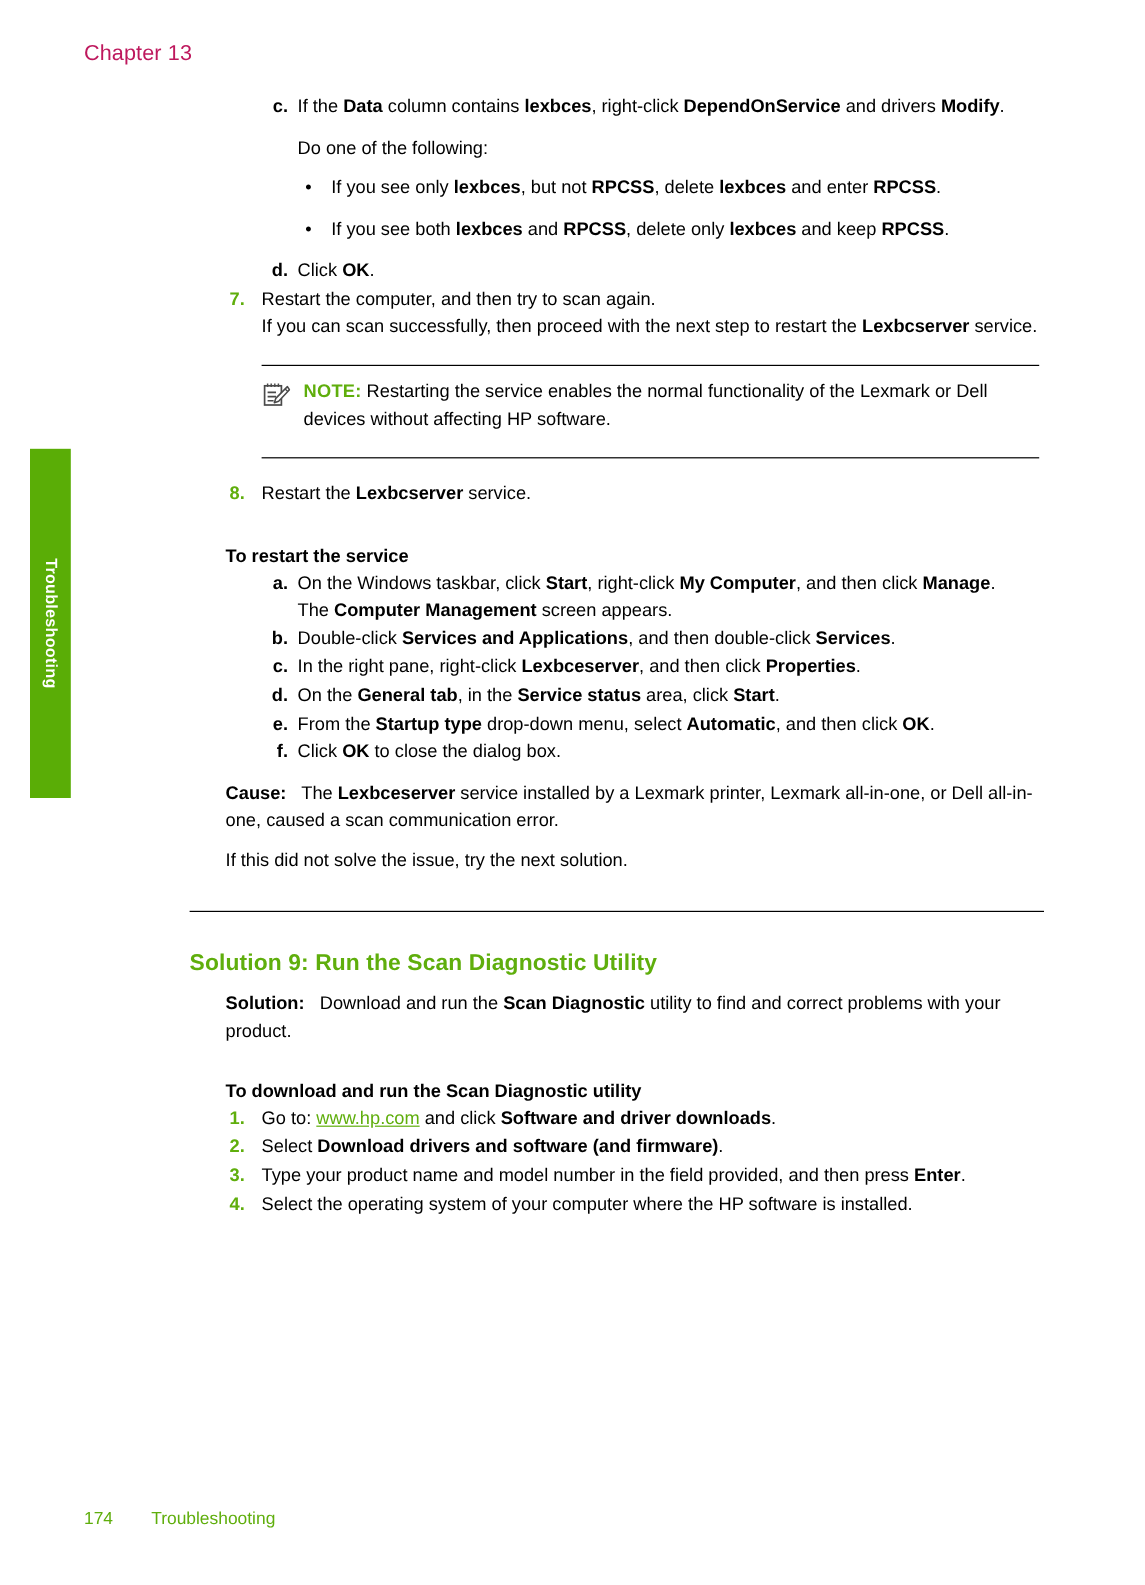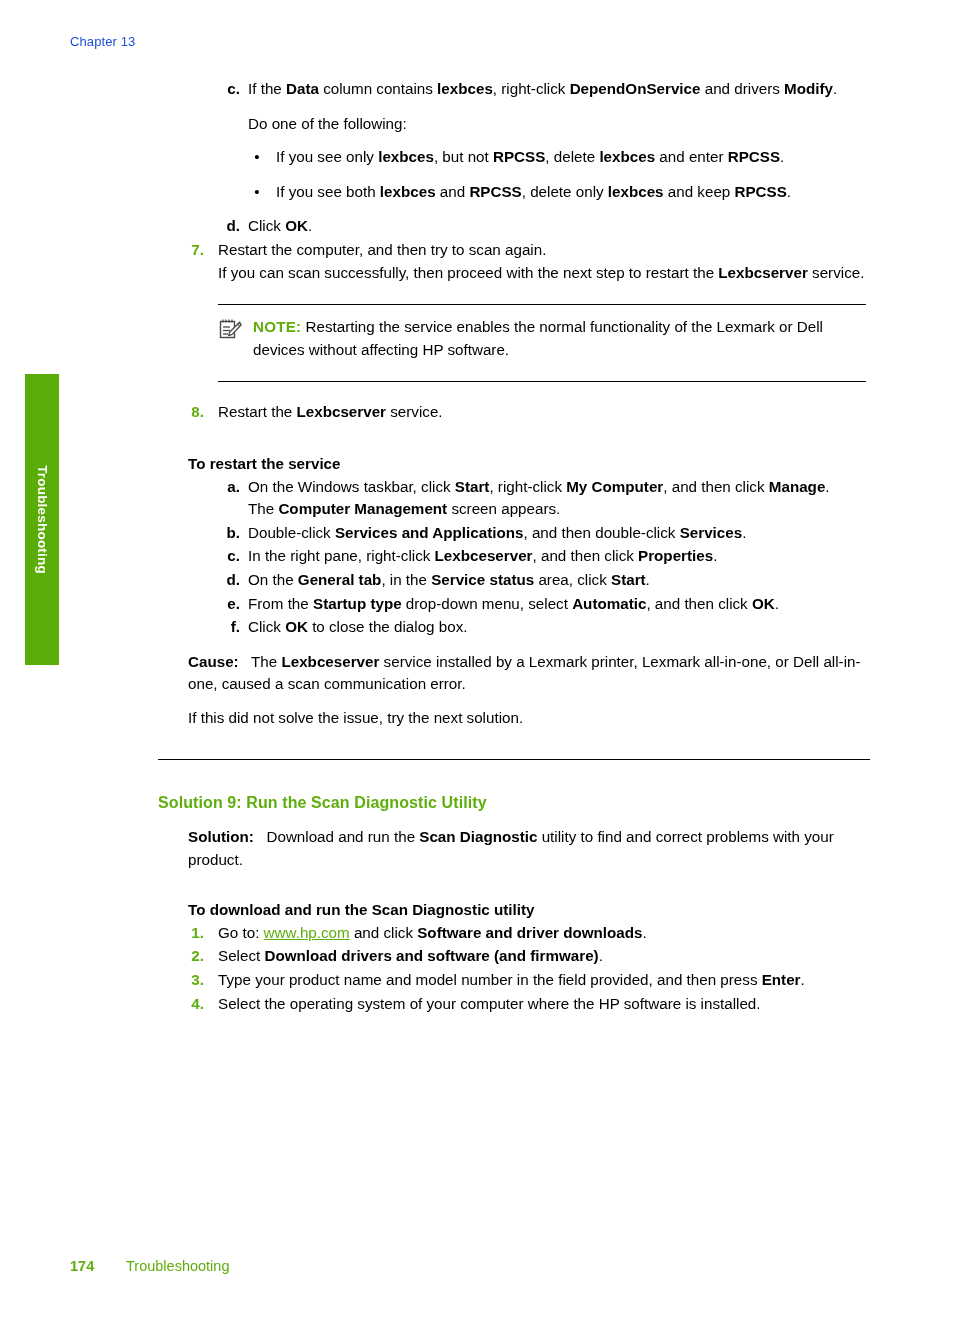--- a/index.html
+++ b/index.html
@@ -15,22 +15,22 @@
     color: #000000;
     position: relative;
     overflow: hidden;
   }
 
   
   .chapter-header {
     position: absolute;
     left: 70px;
     top: 34px;
-    font-size: 13px;
-    color: #1d4ed8;
+    font-size: 18px;
+    color: #be185d;
     letter-spacing: 0.1px;
     white-space: nowrap;
   }
 
   
   .side-tab {
     position: absolute;
     left: 25px;
     top: 374px;
     width: 34px;
@@ -172,21 +172,21 @@
   }
 
   
   .section-rule {
     margin-top: 30px;
     border-top: 1.6px solid #000000;
     height: 0;
   }
   .section-heading {
     margin-top: 32px;
-    font-size: 16px;
+    font-size: 19px;
     font-weight: bold;
     color: #5FAE0C;
     letter-spacing: 0.1px;
   }
   .sub-heading {
     font-weight: bold;
     margin-left: 30px;
   }
   .sub-heading-flush {
     font-weight: bold;
@@ -203,21 +203,21 @@
 
   
   .footer {
     position: absolute;
     left: 70px;
     top: 1258px;
     color: #5FAE0C;
     font-size: 14.5px;
     white-space: nowrap;
   }
-  .footer .page-no { display: inline-block; min-width: 56px; font-weight: bold; }
+  .footer .page-no { display: inline-block; min-width: 56px; }
 </style>
 </head>
 <body>
 
 <div class="chapter-header">Chapter 13</div>
 
 <div class="side-tab">
   <div class="side-tab-label">Troubleshooting</div>
 </div>
 

